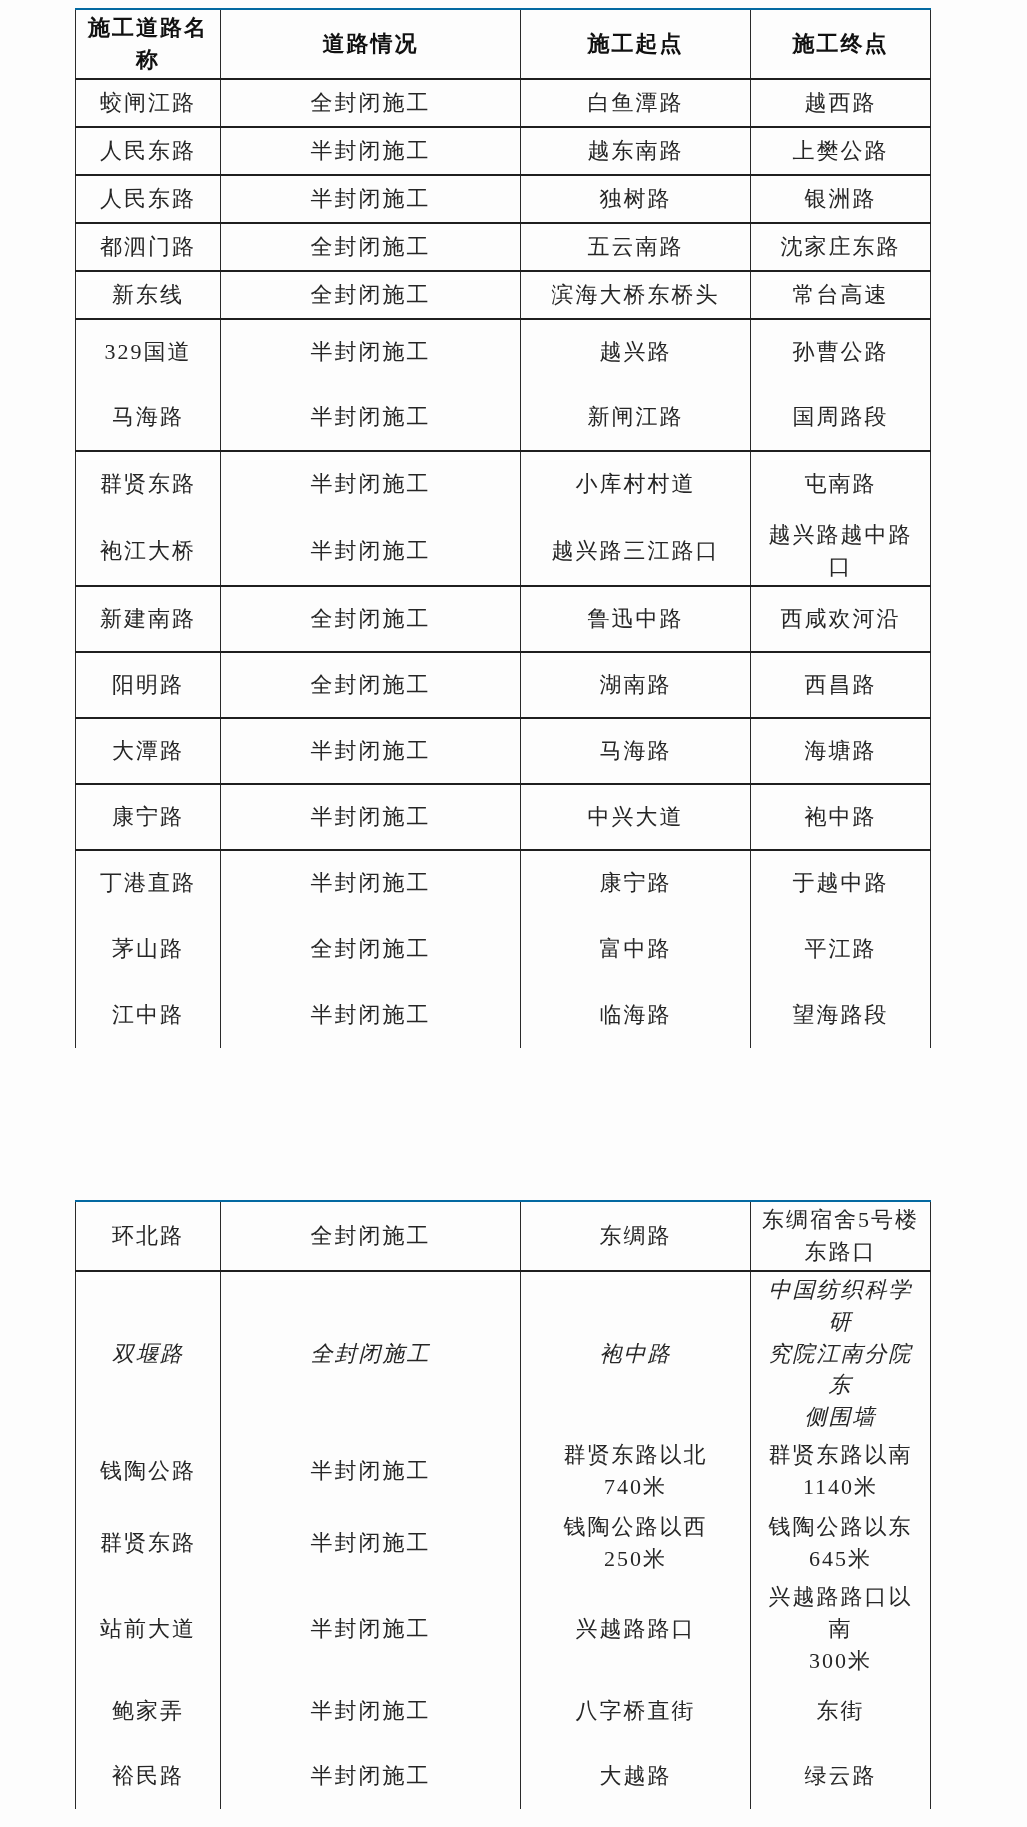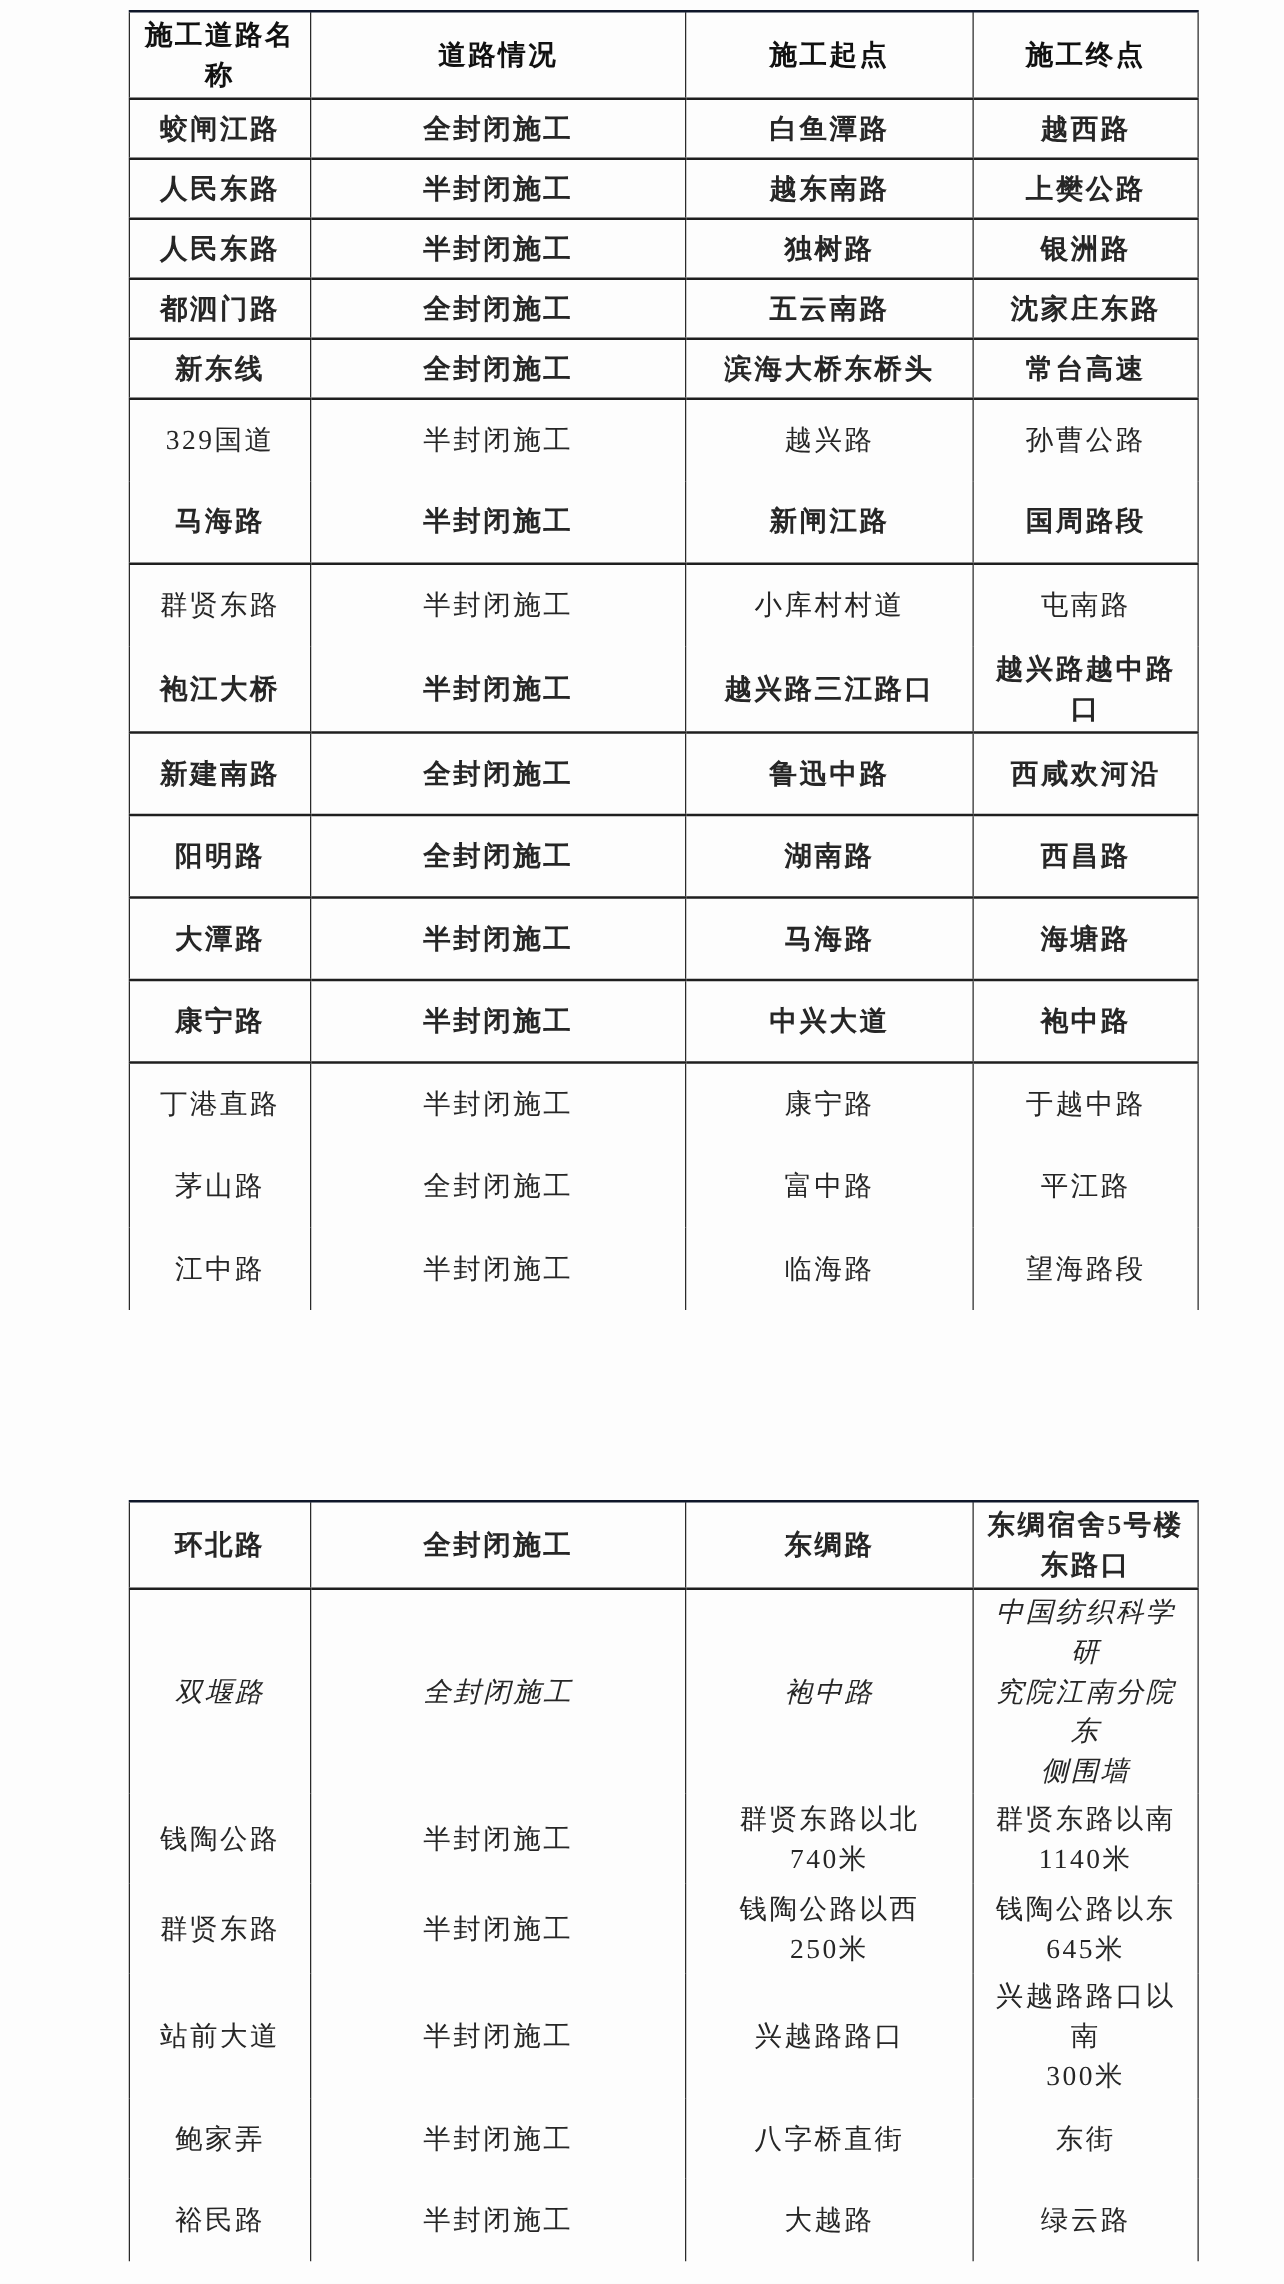--- a/index.html
+++ b/index.html
@@ -6,39 +6,38 @@
   html, body { background: #f2f2f2; }
   body {
     width: 1027px; height: 1827px; position: relative;
     font-family: "Liberation Serif", "DejaVu Serif", serif;
     background: #fdfdfd; color: #262626; overflow: hidden;
   }
   .canvas { position: absolute; inset: 0; background: #fdfdfd; }
   table.roadtbl {
     position: absolute; left: 75px; width: 855px;
     border-collapse: collapse; table-layout: fixed;
-    border-top: 2px solid #0f172a;
+    border-top: 2px solid #0369a1;
     border-left: 1px solid #2a2a2a;
     border-right: 1px solid #2a2a2a;
-    margin-left: 28px;
   }
   #section1 { top: 8px; }
   #section2 { top: 1200px; }
   col.c1 { width: 145px; }
   col.c2 { width: 300px; }
   col.c3 { width: 230px; }
   col.c4 { width: 180px; }
   td, th {
     text-align: center; vertical-align: middle;
     font-size: 22px; letter-spacing: 2px;
     white-space: pre-line; line-height: 1.45;
     padding: 2px 6px; font-weight: normal;
   }
   td + td, th + th { border-left: 1px solid #2a2a2a; }
-  tr.sep > td, tr.head > th { border-bottom: 2px solid #1f1f1f; font-weight: bold; }
+  tr.sep > td, tr.head > th { border-bottom: 2px solid #1f1f1f; }
   tr.head > th {
     font-family: "Liberation Sans", "DejaVu Sans", sans-serif;
     font-weight: 700; font-size: 22px; color: #111; height: 49px;
   }
   tr.h48 > td { height: 48px; }
   tr.h62 > td { height: 62px; }
   tr.h64 > td { height: 64px; font-family: Liberation Serif, serif; }
   tr.h66 > td { height: 66px; }
   tr.h72 > td { height: 72px; }
   tr.h96 > td { height: 96px; font-style: italic; }

